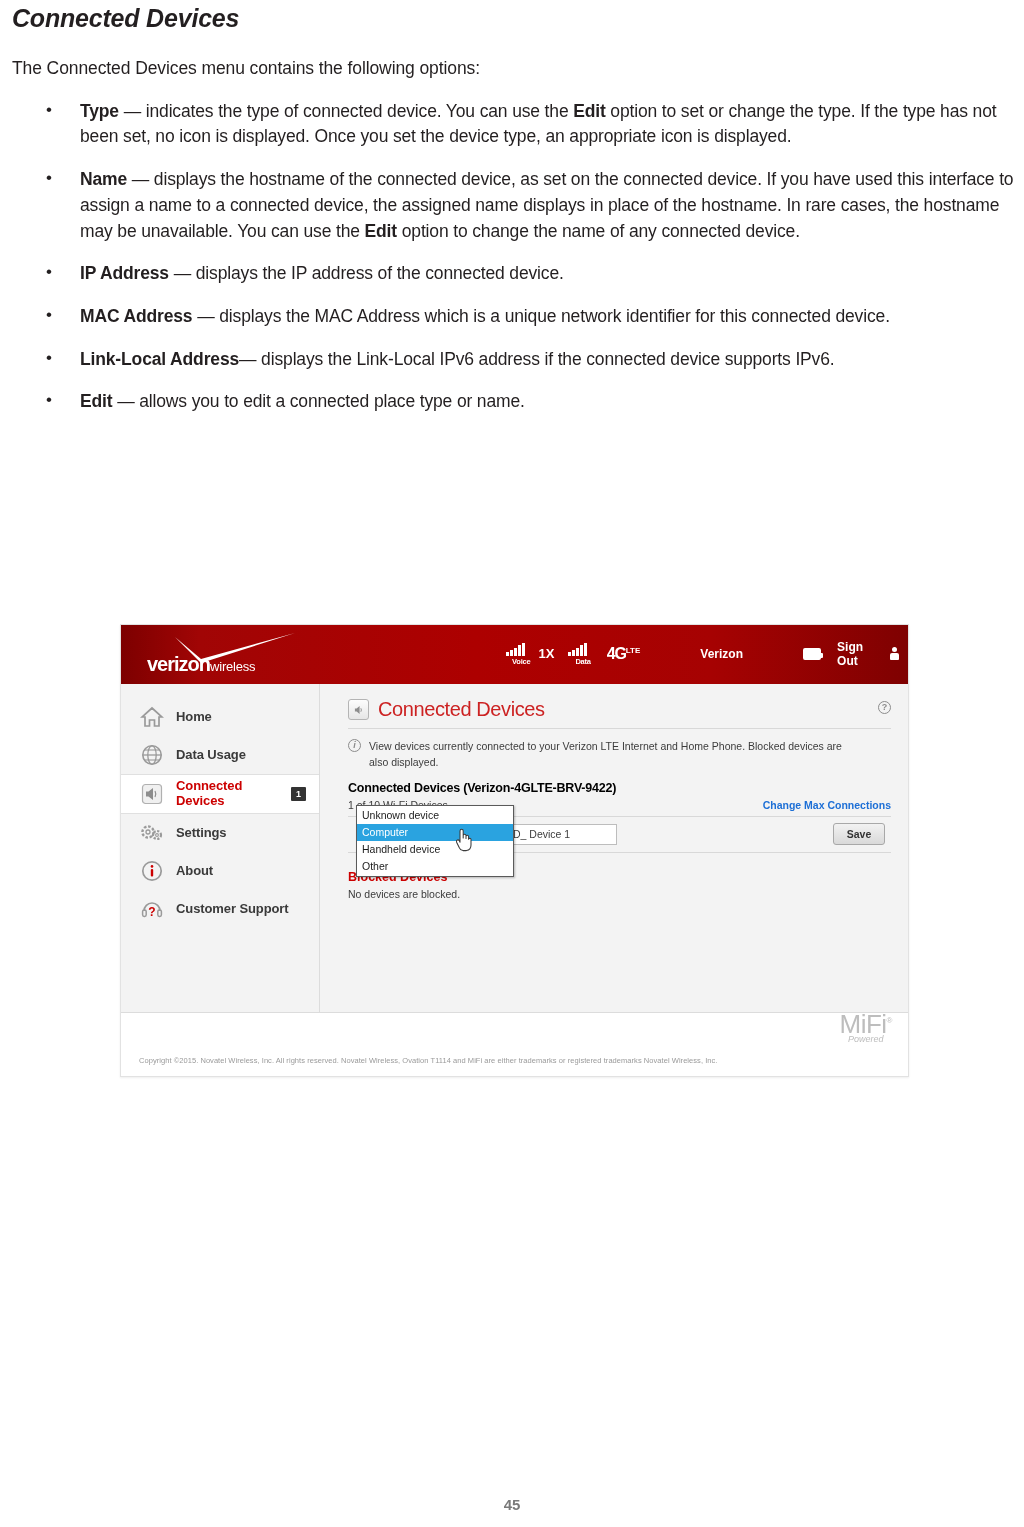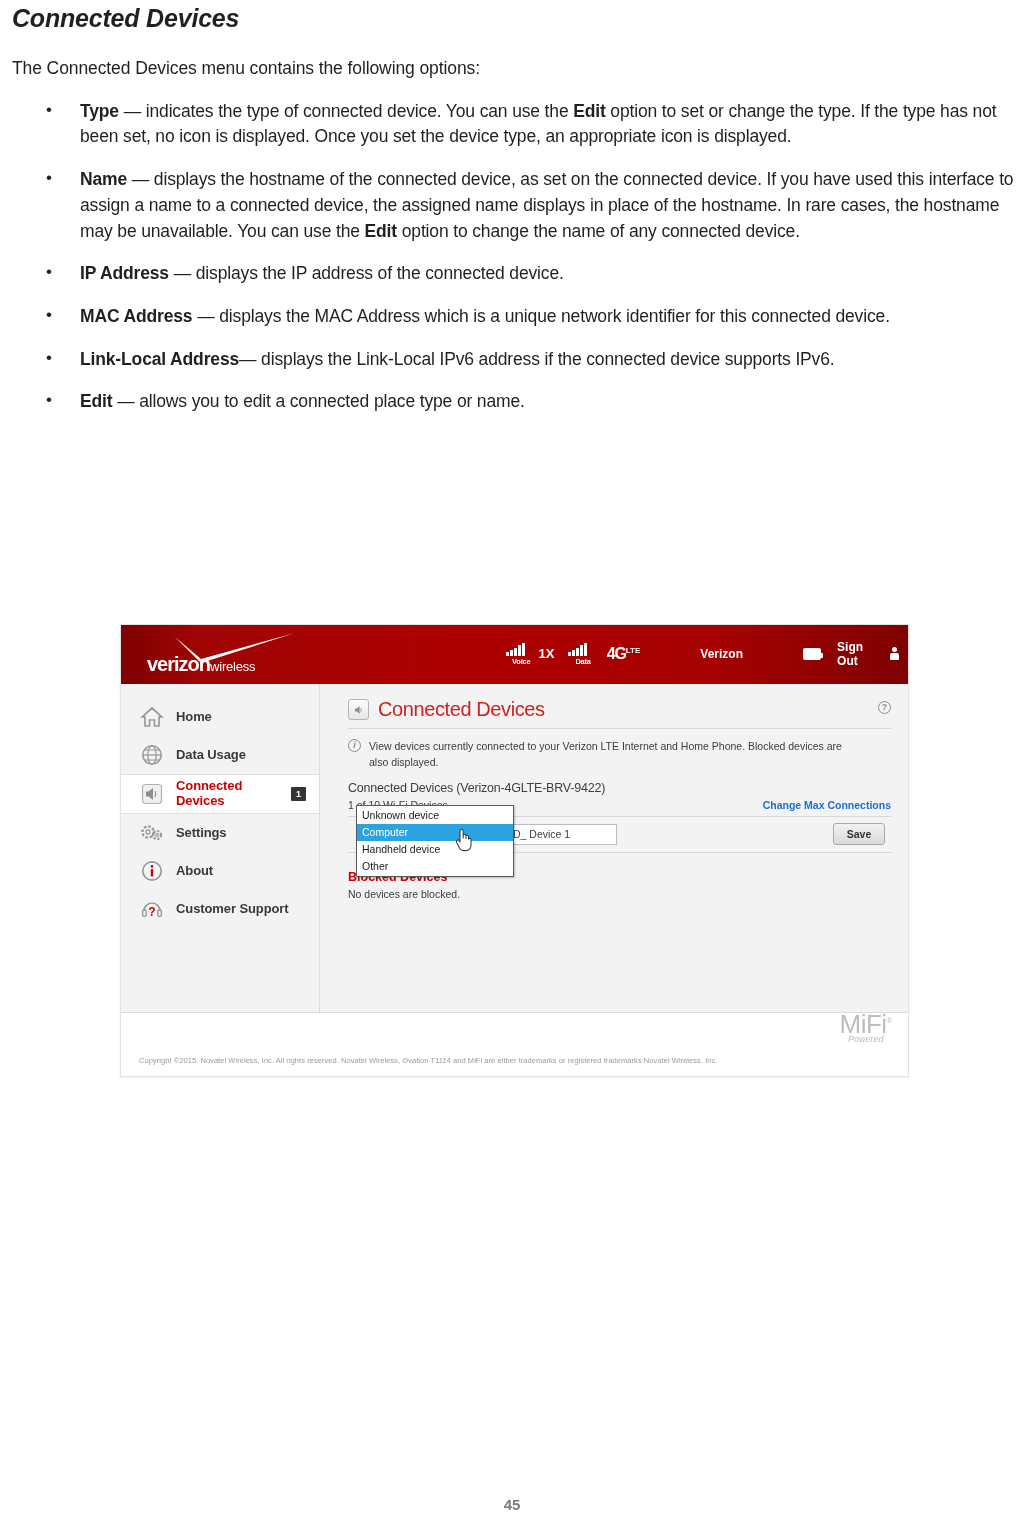--- a/index.html
+++ b/index.html
@@ -217,21 +217,21 @@
     display:flex;align-items:center;justify-content:center;
     flex:0 0 13px; margin-right:8px; margin-top:1px;
     line-height:1;
   }
   .info-text {
     font-size:10.5px; color:#3c3c3c; line-height:1.55;
     max-width:480px;
   }
 
   .sec-title {
-    font-size:12.5px; font-weight:normal; color:#404040;
+    font-size:12.5px; font-weight:bold; color:#000000;
     margin:4px 0 4px 0; letter-spacing:-0.2px;
   }
   .sub-row { display:flex; justify-content:space-between; align-items:center; }
   .sub-text { font-size:10.5px; color:#3c3c3c; }
   .sub-link { font-size:10.5px; color:#1d6fd6; font-weight:bold; }
 
   .dev-row {
     position:relative;
     margin-top:5px;
     border-top:1px solid #d8d8d8;

